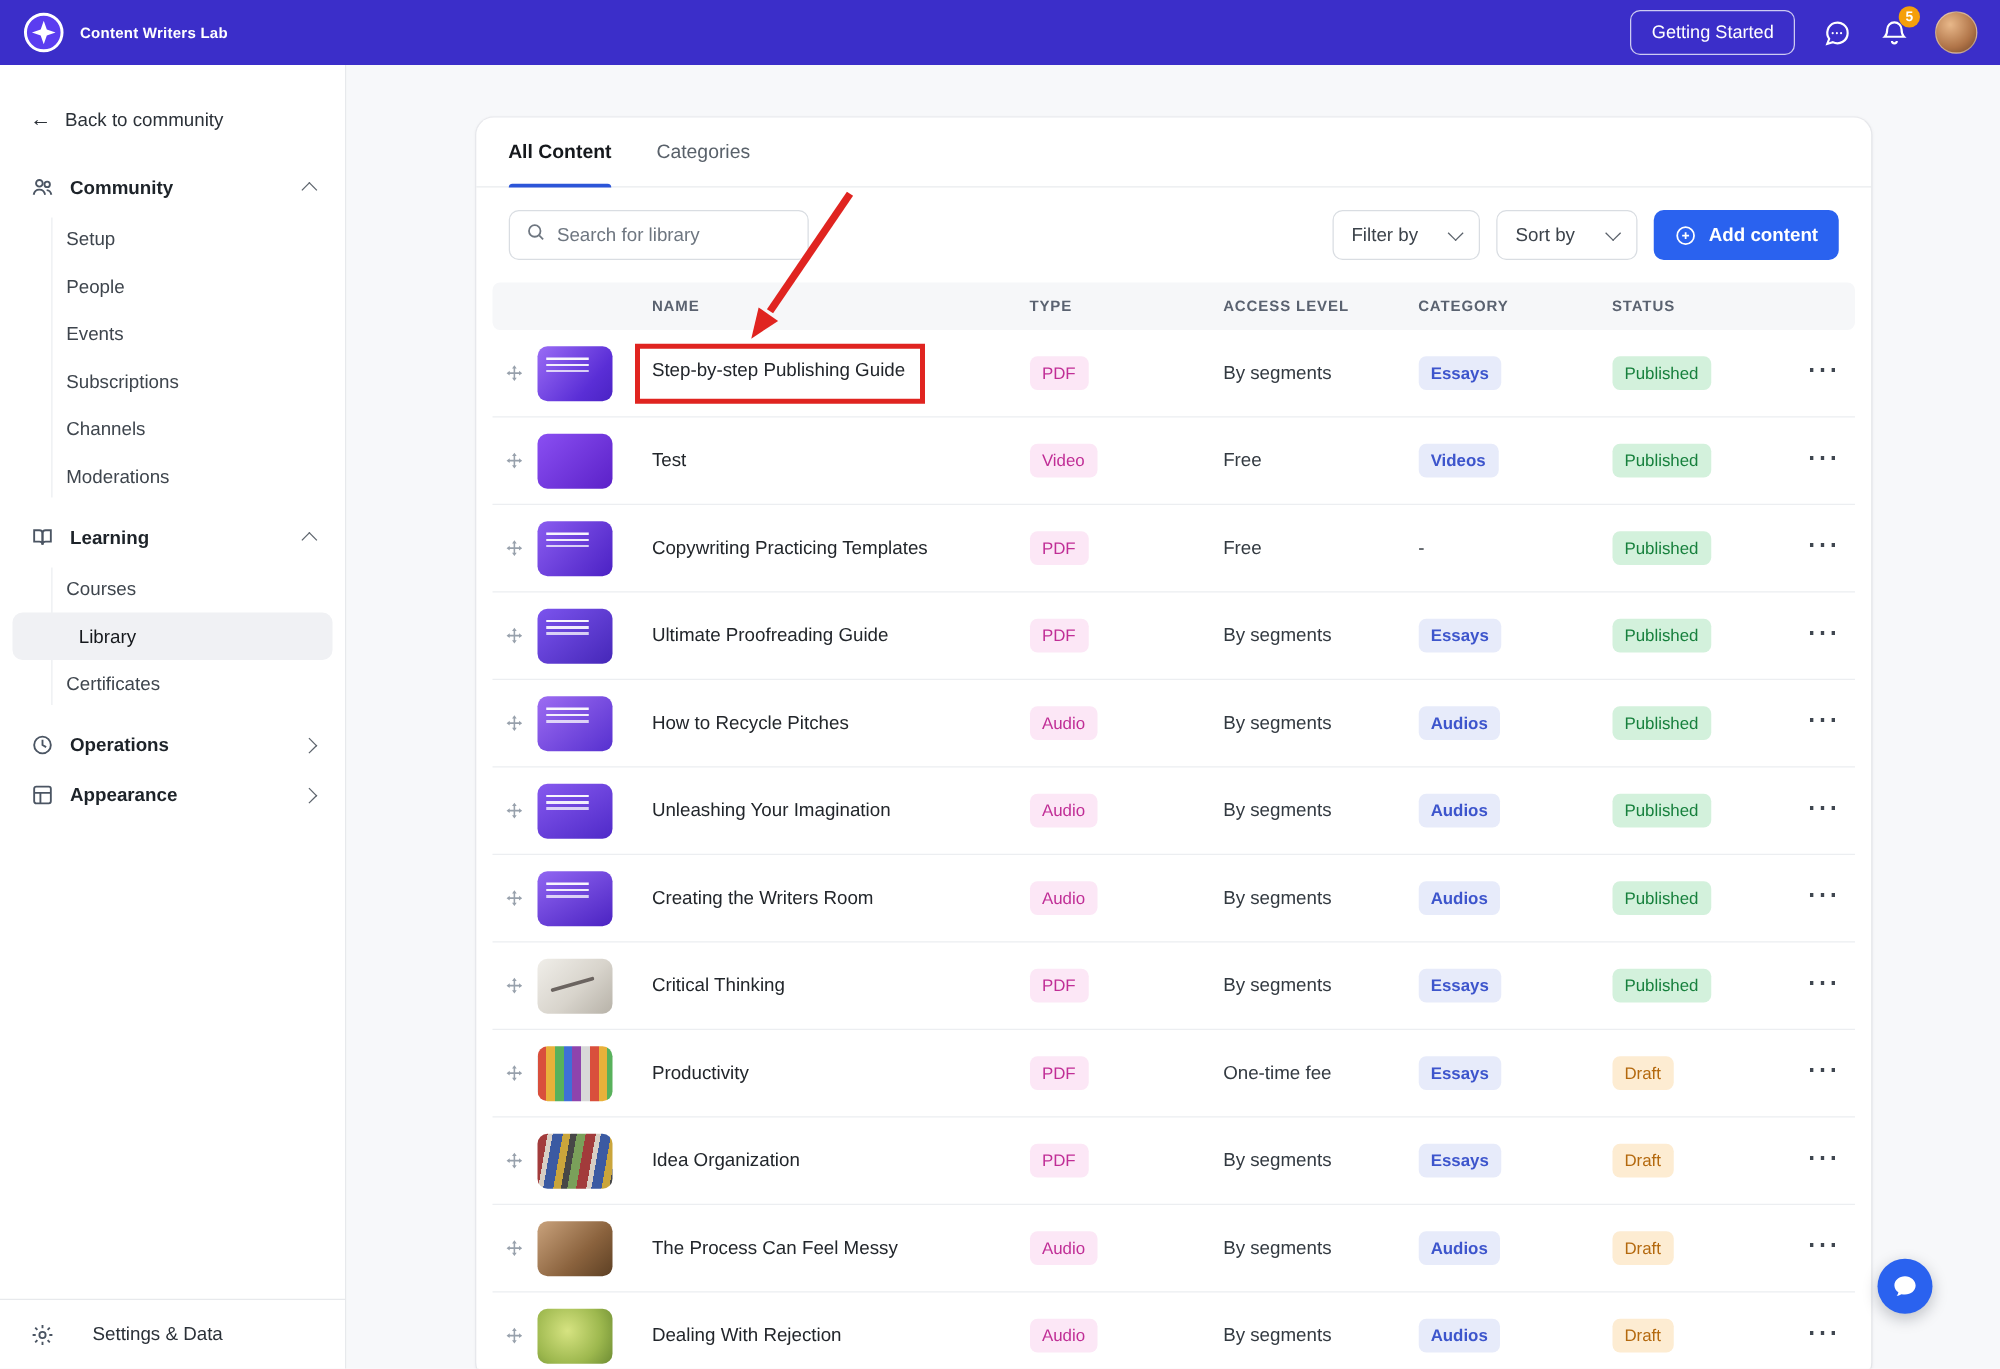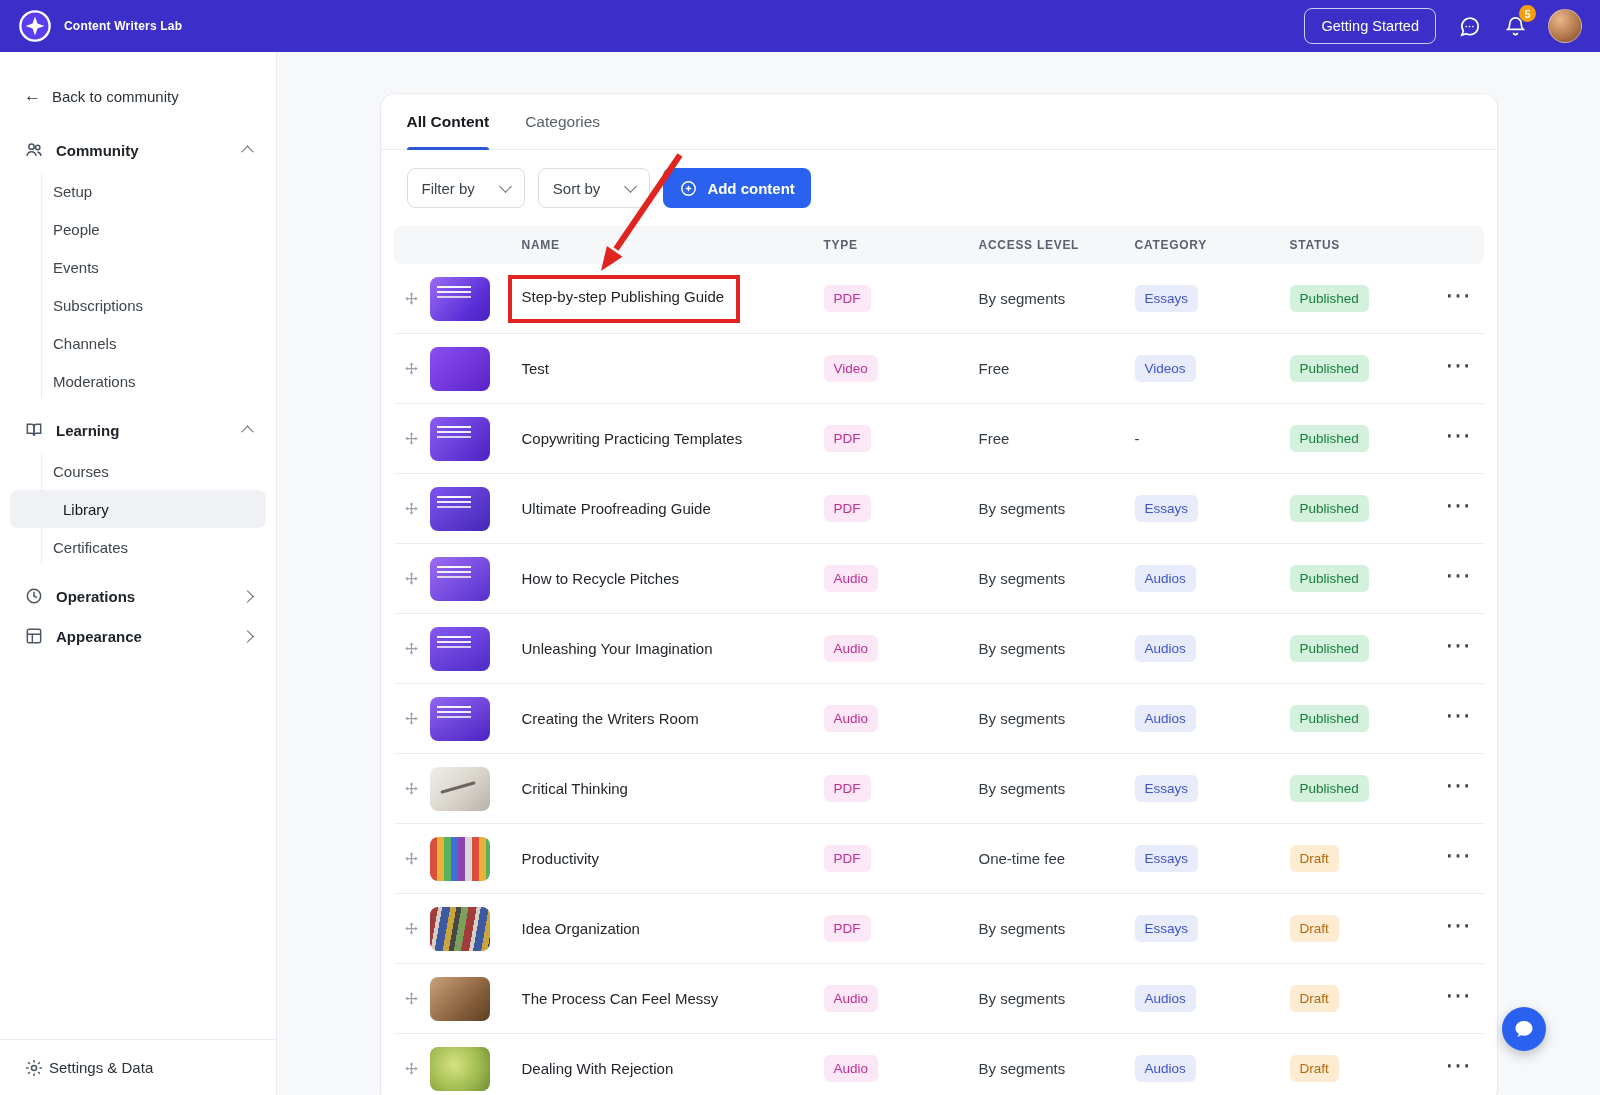--- a/index.html
+++ b/index.html
@@ -38,21 +38,21 @@
   .subitem { display: flex; align-items: center; height: 38px; padding-left: 53px; font-size: 15px;
     color: #3e454d; cursor: pointer; position: relative; }
   .subitem.selected { margin: 0 10px; background: #f0f1f4; border-radius: 8px;
     color: #15181c; font-weight: 500; z-index: 1; }
   .chev { width: 9px; height: 9px; border-right: 1.8px solid #5b626b; border-bottom: 1.8px solid #5b626b;
     display: inline-block; }
   .chev.up { transform: rotate(-135deg) translate(-1px, -1px); }
   .chev.right { transform: rotate(-45deg); }
   .chev.down { transform: rotate(45deg); margin-top: -4px; }
   .sidebar-footer { border-top: 1px solid #e7e9ec; height: 56px; display: flex; align-items: center;
-    gap: 5px; padding: 0 24px; font-size: 15px; color: #2b3138; font-weight: 500; cursor: pointer; }
+    gap: 30px; padding: 0 24px; font-size: 15px; color: #2b3138; font-weight: 500; cursor: pointer; }
   .sidebar-footer .s-icon { width: 20px; height: 20px; display: flex; }
 
   
   .main { flex: 1; overflow: hidden; }
   .card { width: 1116px; margin: 42px auto 0; background: #fff; border-radius: 14px;
     box-shadow: 0 1px 3px rgba(16,24,40,.08), 0 0 0 1px rgba(16,24,40,.04); }
   .tabs { display: flex; gap: 36px; padding: 0 26px; border-bottom: 1px solid #e9ebee; height: 56px; }
   .tab { display: flex; align-items: center; font-size: 15.5px; color: #59616a; position: relative; cursor: pointer; }
   .tab.active { color: #15181c; font-weight: 700; }
   .tab.active::after { content: ""; position: absolute; left: 0; right: 0; bottom: -1px; height: 3px;
@@ -81,21 +81,21 @@
   .th.c5 { grid-column: 5; padding-left: 16px; }
   .th.c6 { grid-column: 6; padding-left: 16px; }
   .th.c7 { grid-column: 7; padding-left: 16px; }
   .row { height: 70px; border-bottom: 1px solid #eceef1; }
   .cell-drag { display: flex; justify-content: center; cursor: grab; }
   .thumb { width: 60px; height: 44px; border-radius: 8px; position: relative; overflow: hidden; }
   .cell-name { padding-left: 14px; font-size: 15px; color: #22262b; }
   .cell { padding-left: 16px; font-size: 15px; color: #333a41; }
   .badge { display: inline-block; padding: 6px 10px; border-radius: 6px; font-size: 13.5px; font-weight: 500; }
   .badge.type { background: var(--badge-type-bg, #fce7f6); color: var(--badge-type-text, #c02e96); }
-  .badge.cat { background: var(--badge-cat-bg, #e7ebfa); color: var(--badge-cat-text, #3d55cc); }
+  .badge.cat { background: var(--badge-cat-bg, #e7ebfa); color: var(--badge-cat-text, #3d55cc); font-weight: bold; }
   .badge.st-published { background: var(--status-published-bg, #d3f1dc); color: var(--status-published-text, #17803d); }
   .badge.st-draft { background: var(--status-draft-bg, #fdecd2); color: var(--status-draft-text, #b4690e); }
   .dash { font-size: 15px; color: #333a41; }
   .cell-actions { display: flex; justify-content: center; font-size: 26px; color: #3f4650;
     letter-spacing: 1px; cursor: pointer; line-height: 0; padding-bottom: 8px; }
 
   
   .name-highlight { display: inline-block; border: 4px solid var(--annotation-red, #e02420);
     padding: 9px 12px 14px 10px; margin-left: -14px; background: transparent; }
 
@@ -242,20 +242,29 @@
   </aside>
 
   <main class="main">
     <div class="card">
       <div class="tabs">
         <div class="tab active">All Content</div>
         <div class="tab">Categories</div>
       </div>
 
       <div class="controls">
+        <div class="search">
+          <span>
+            <svg viewBox="0 0 24 24" width="17" height="17" fill="none" stroke="#6e7680" stroke-width="2">
+                <circle cx="11" cy="11" r="6.5"></circle>
+                <path d="M16 16l4.5 4.5"></path>
+              </svg>
+          </span>
+          <input placeholder="Search for library" style="">
+        </div>
         <div class="right-controls">
           <div class="select">
             <span>Filter by</span>
             <span class="chev down"></span>
           </div>
           <div class="select">
             <span>Sort by</span>
             <span class="chev down"></span>
           </div>
           <button class="add-btn">

